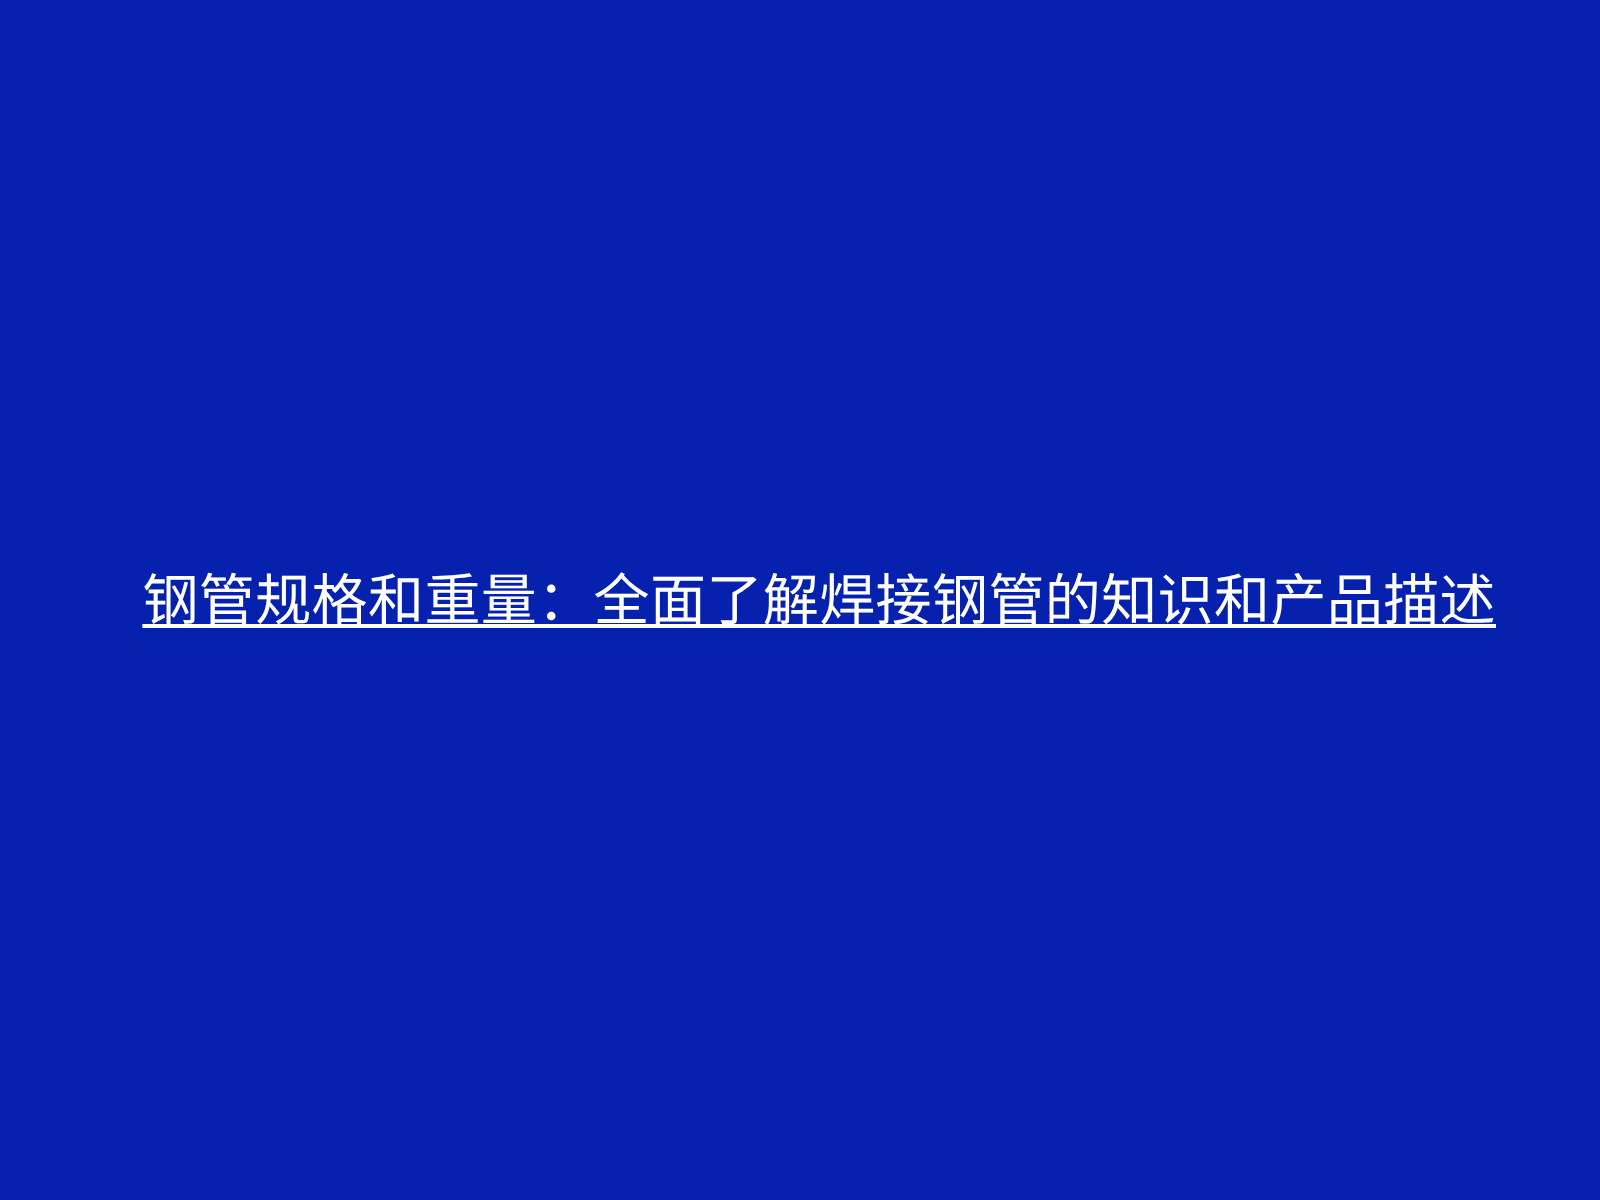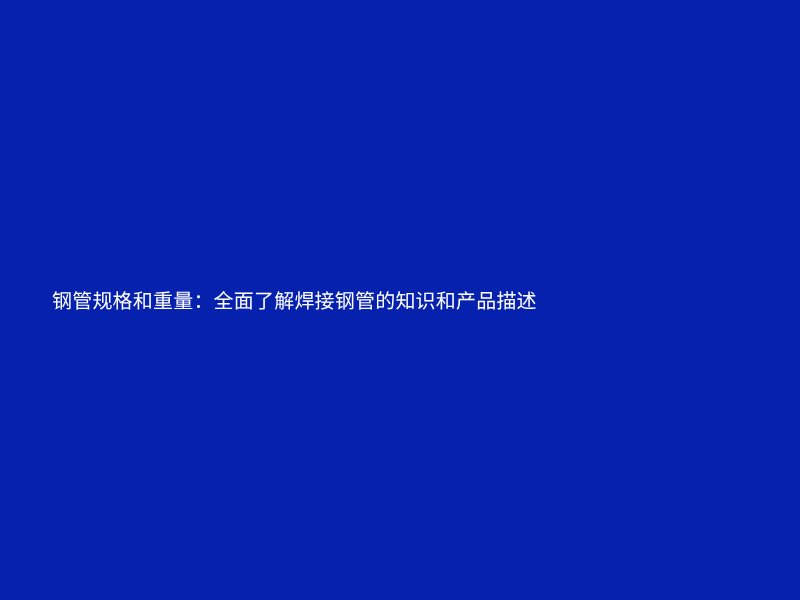--- a/index.html
+++ b/index.html
@@ -46,17 +46,17 @@
     -webkit-font-smoothing: antialiased;
   }
 </style>
 </head>
 <body style="background-color: rgb(5, 33, 174);">
 
 <div id="title-card" style="background-color: rgb(5, 33, 174);">
 
   <div id="title-block">
 
-    <h1 id="page-title" style="color: rgb(255, 255, 255); text-align: left; font-size: 20px; line-height: 52px;">钢管规格和重量：全面了解焊接钢管的知识和产品描述</h1>
+    <h1 id="page-title" style="color: rgb(255, 255, 255); text-align: right; font-size: 28px; line-height: 52px; text-decoration: underline;">钢管规格和重量：全面了解焊接钢管的知识和产品描述</h1>
 
   </div>
 
 </div>
 
 </body></html>

